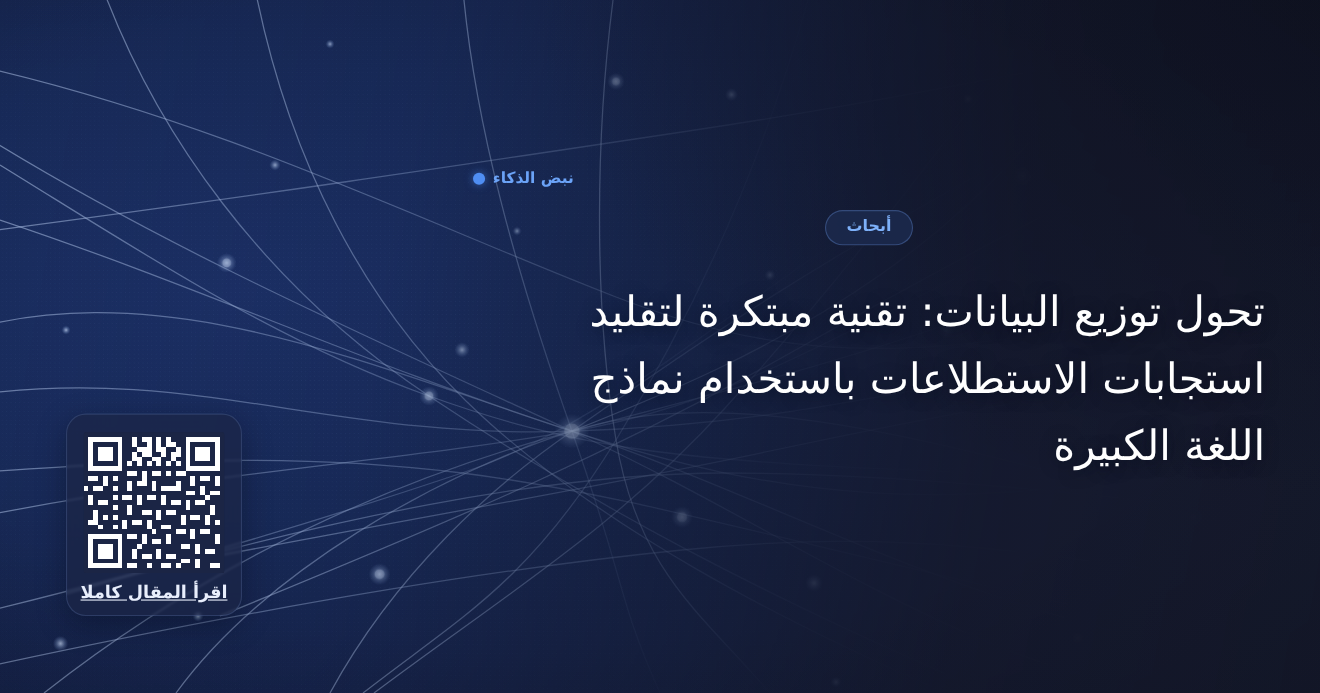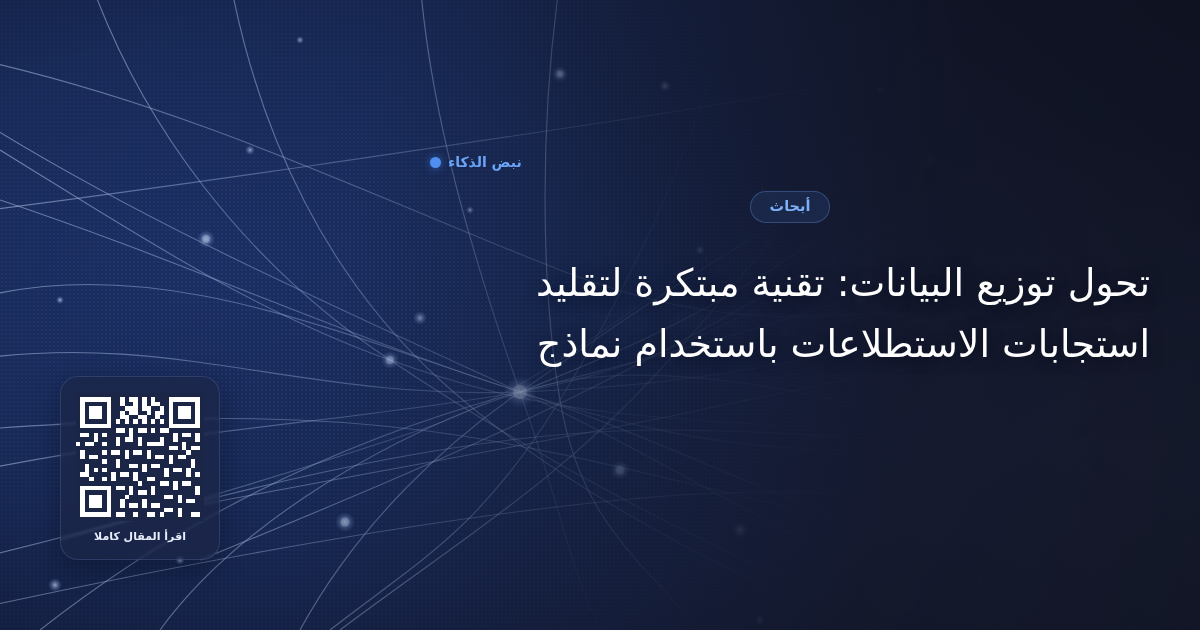--- a/index.html
+++ b/index.html
@@ -86,26 +86,27 @@
   }
   .qr-img {
     width: 128px;
     height: 128px;
     display: block;
     background: #1b2545;
     border-radius: 2px;
   }
   .qr-caption {
     margin-top: 10px;
-    font-size: 11px;
+    font-size: 16px;
     font-weight: 700;
     color: #e8eefc;
     letter-spacing: 0;
     text-align: center;
     line-height: 1;
+    text-decoration: underline;
   }
 
   
   .content {
     position: absolute;
     right: 50px;
     top: 155px;
     width: 720px;
     text-align: right;
     direction: rtl;
@@ -399,16 +400,17 @@
       <span class="brand-name">نبض الذكاء</span>
     </div>
 
     <div class="badge-row">
       <span class="badge">أبحاث</span>
     </div>
 
     <h1 class="headline">
       <span class="ln">تحول توزيع البيانات: تقنية مبتكرة لتقليد</span>
       <span class="ln">استجابات الاستطلاعات باستخدام نماذج</span>
+      <span class="ln">اللغة الكبيرة</span>
     </h1>
 
   </div>
 </div>
 
 </body></html>

